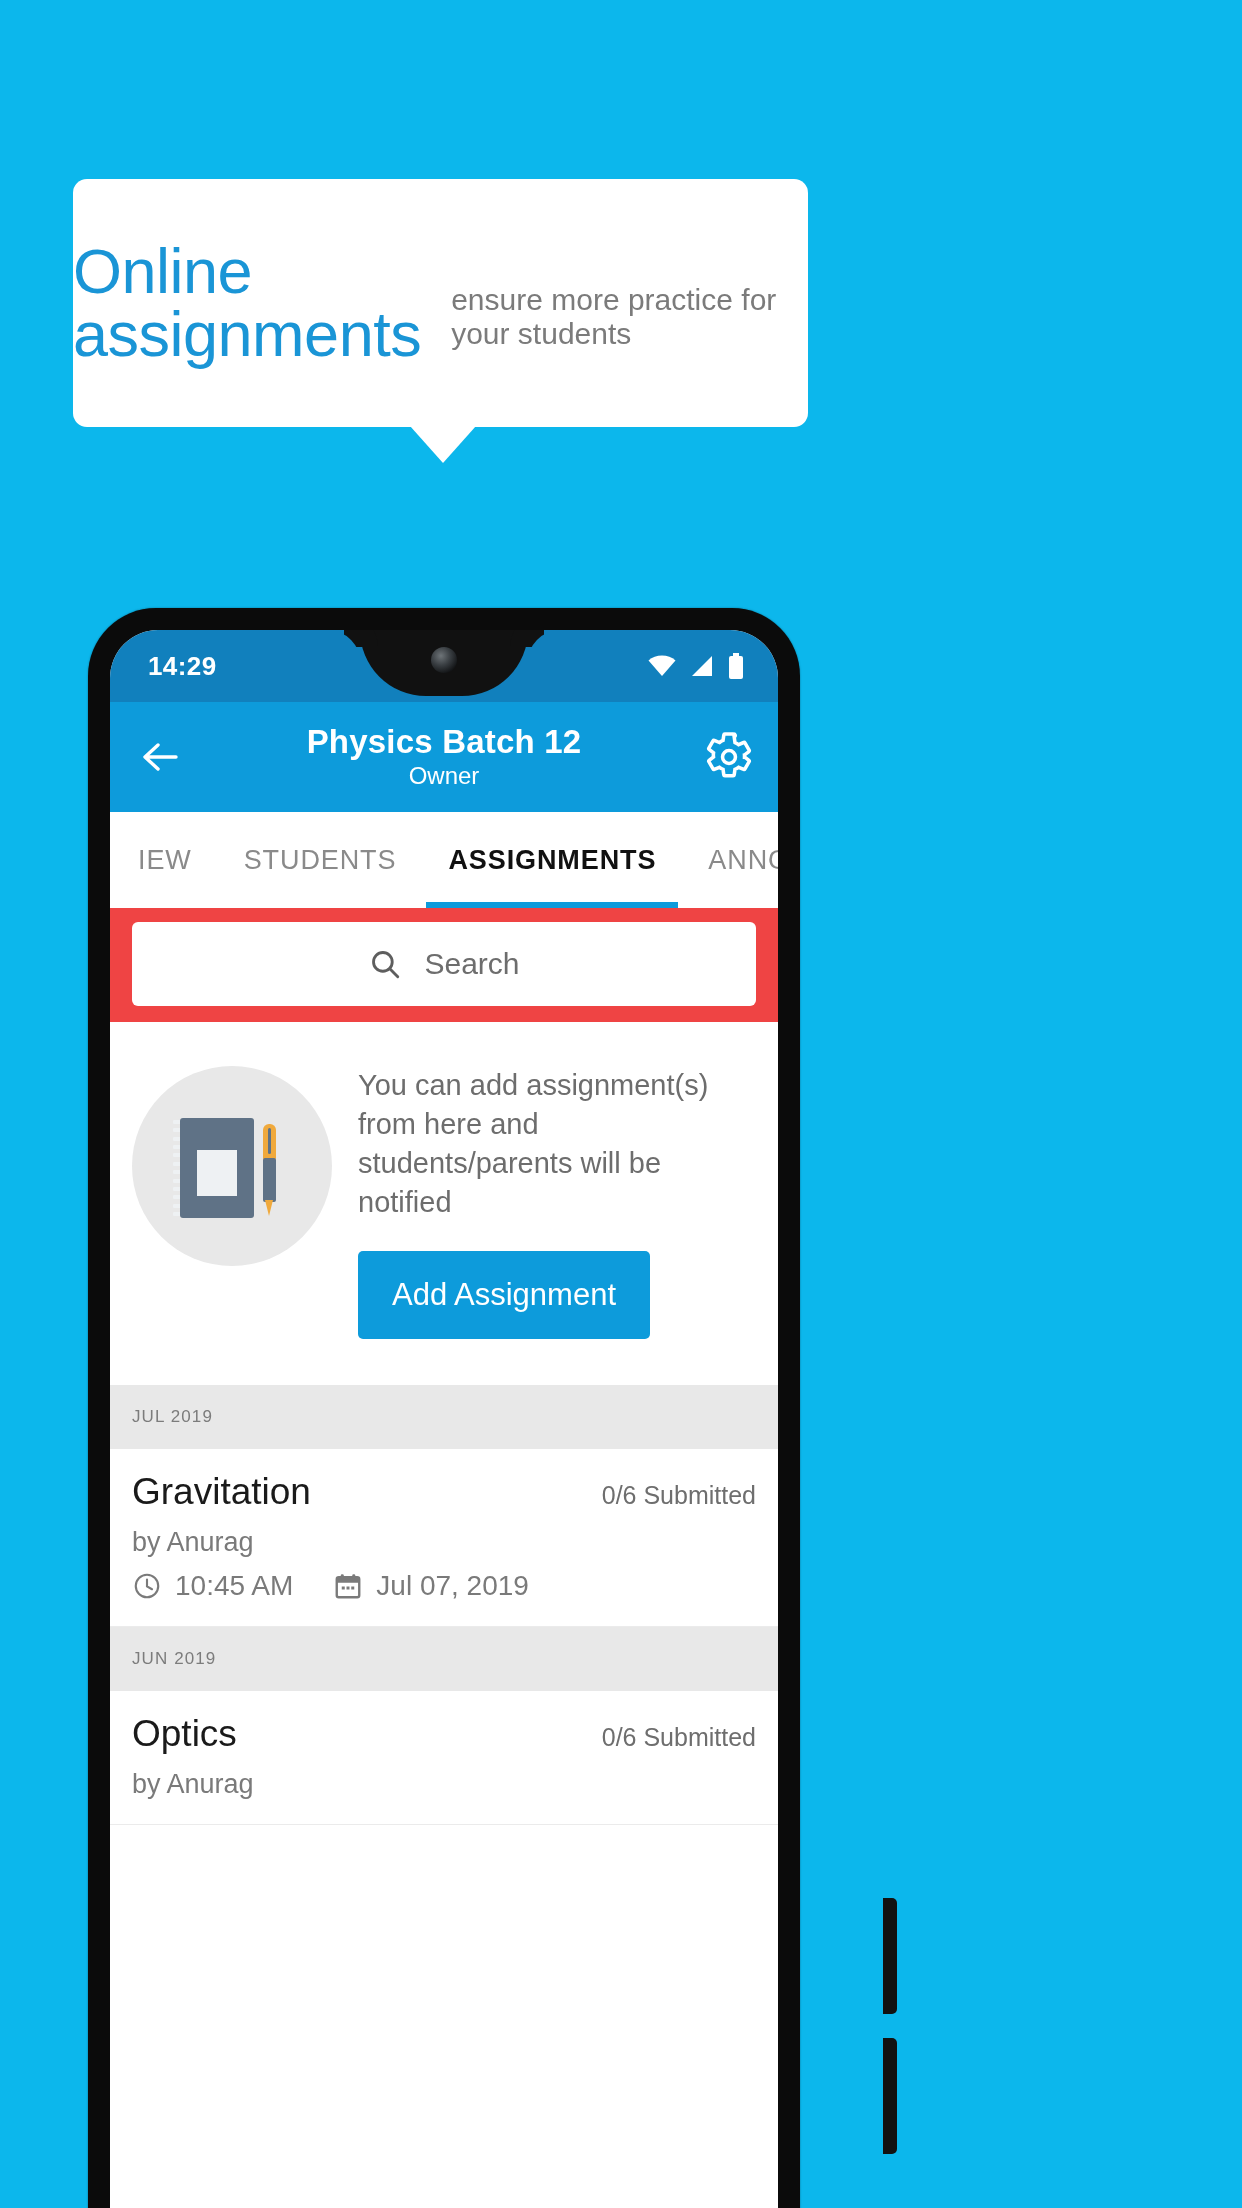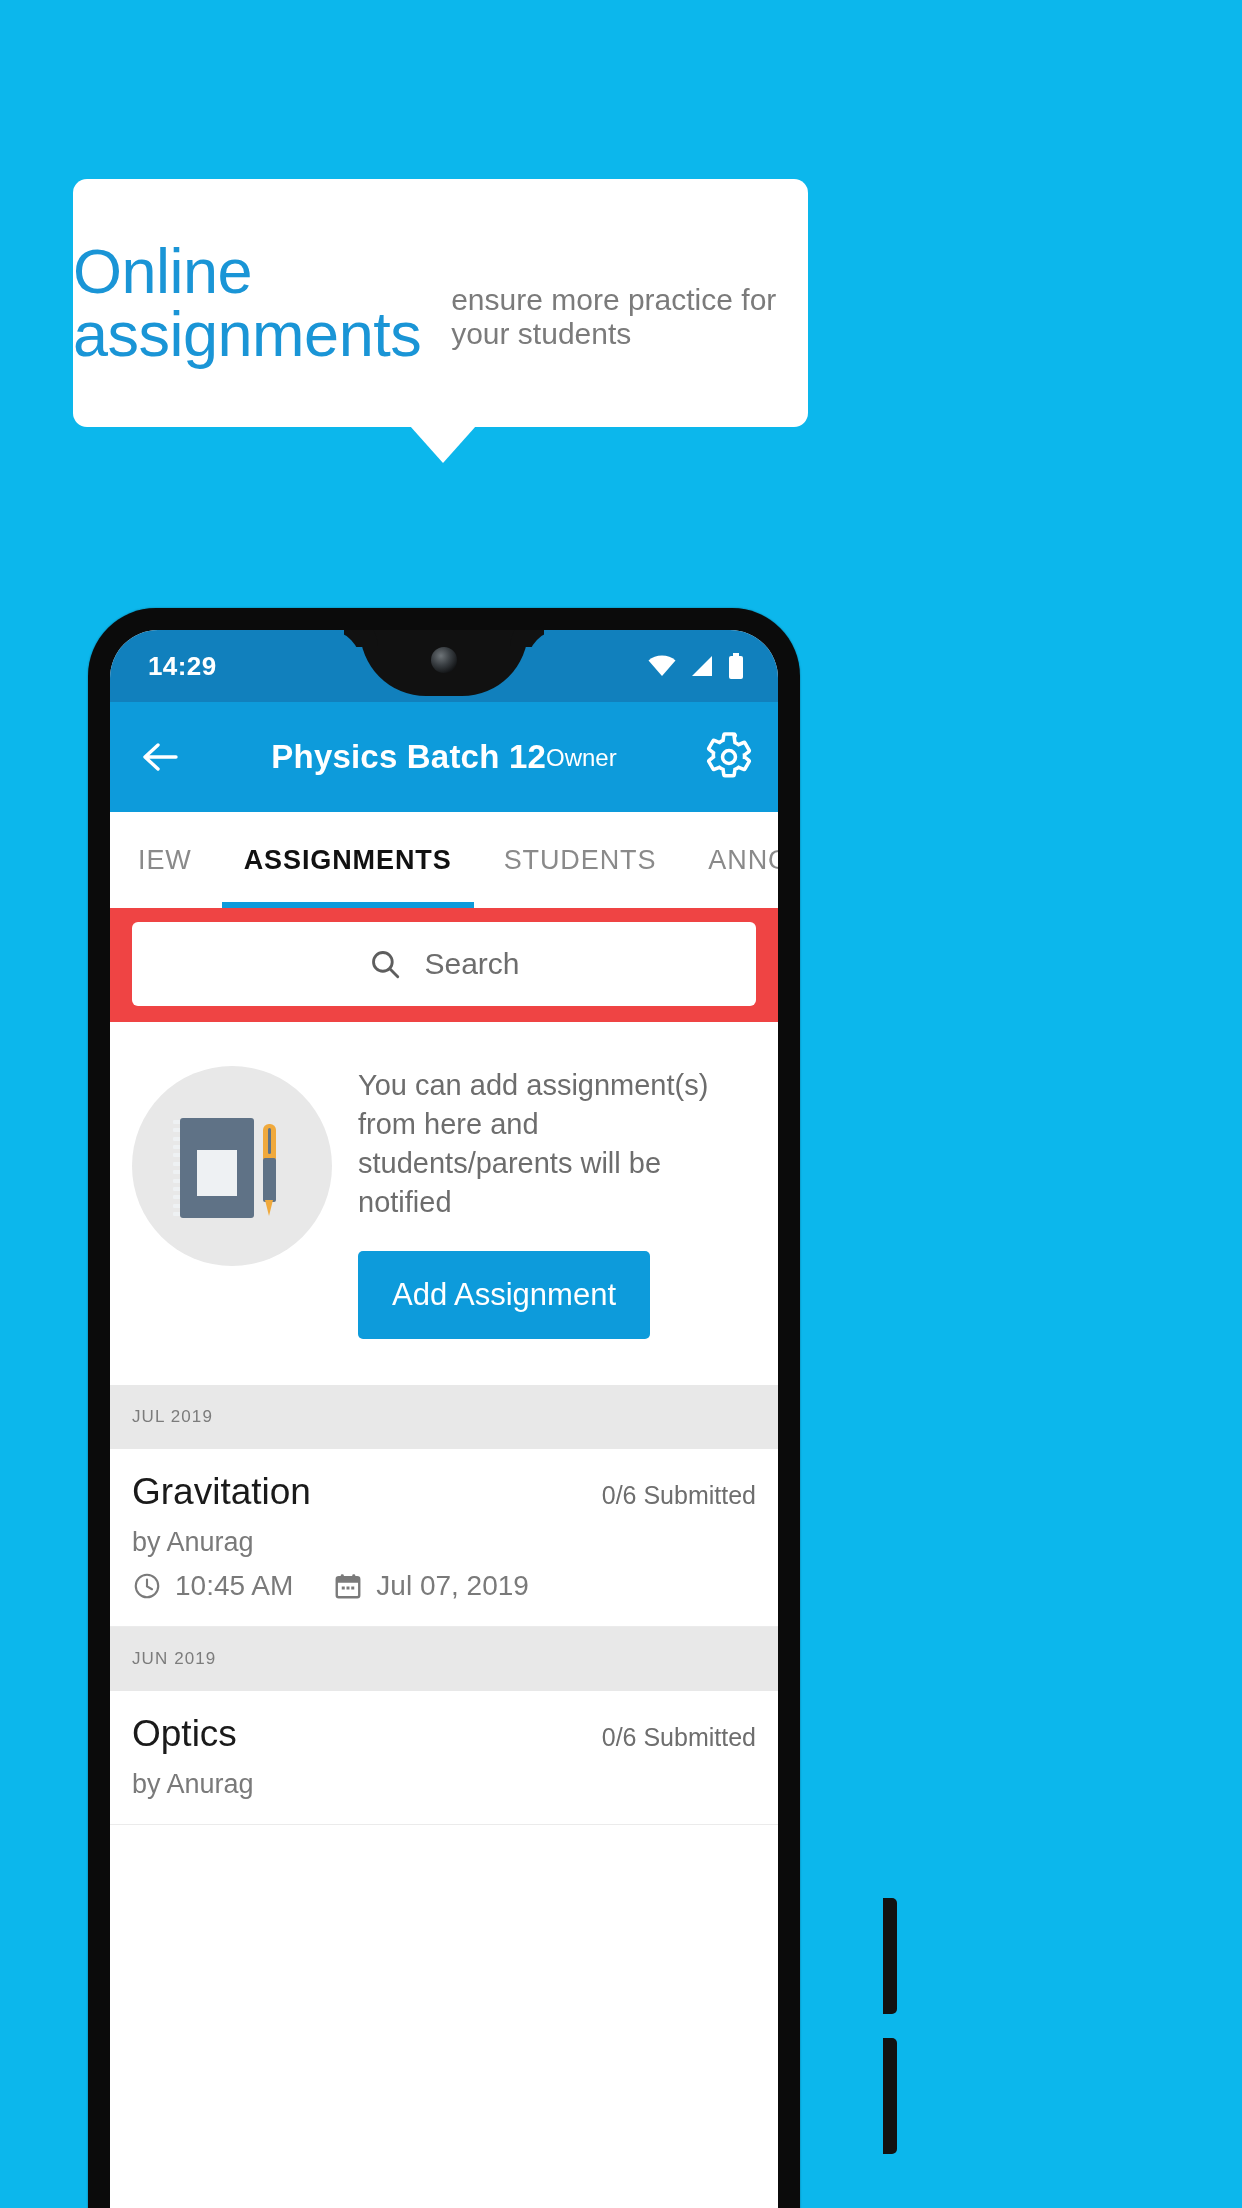--- a/index.html
+++ b/index.html
@@ -75,21 +75,21 @@
   .clock { color:#ffffff; font-size:26px; font-weight:700; margin-left:38px; letter-spacing:.4px; }
   .status-icons { position:absolute; right:34px; top:50%; transform:translateY(-50%); display:flex; align-items:center; gap:14px; }
 
   
   .appbar {
     height:110px; background:#0d9bdb; position:relative;
     display:flex; align-items:center; justify-content:center;
   }
   .back-arrow { position:absolute; left:26px; top:50%; transform:translateY(-50%); width:48px; height:48px; }
   .gear { position:absolute; right:24px; top:50%; transform:translateY(-50%); width:50px; height:50px; }
-  .appbar-titles { display:flex; flex-direction:row; align-items:center; }
+  .appbar-titles { display:flex; flex-direction:column; align-items:center; }
   .appbar-title { color:#ffffff; font-size:33px; font-weight:700; line-height:1.12; letter-spacing:.2px; }
   .appbar-sub { color:#ffffff; font-size:24px; font-weight:400; margin-top:2px; }
 
   
   .tabs {
     height:96px; background:#ffffff; display:flex; align-items:center;
     position:relative; overflow:hidden;
   }
   .tab {
     font-size:27px; color:#8a8a8a; letter-spacing:.9px;
@@ -204,22 +204,22 @@
       <span class="gear">
         <svg width="50" height="50" viewBox="0 0 24 24">
           <path fill="none" stroke="#fff" stroke-width="1.7" d="M19.43 12.98c.04-.32.07-.64.07-.98s-.03-.66-.07-.98l2.11-1.65a.5.5 0 0 0 .12-.64l-2-3.46a.5.5 0 0 0-.61-.22l-2.49 1a7.3 7.3 0 0 0-1.69-.98l-.38-2.65A.49.49 0 0 0 14 1h-4a.49.49 0 0 0-.49.42l-.38 2.65c-.61.25-1.17.58-1.69.98l-2.49-1a.5.5 0 0 0-.61.22l-2 3.46a.5.5 0 0 0 .12.64l2.11 1.65c-.04.32-.07.65-.07.98s.03.66.07.98l-2.11 1.65a.5.5 0 0 0-.12.64l2 3.46c.12.22.39.3.61.22l2.49-1c.52.4 1.08.73 1.69.98l.38 2.65c.04.24.25.42.49.42h4c.24 0 .45-.18.49-.42l.38-2.65c.61-.25 1.17-.58 1.69-.98l2.49 1c.22.08.49 0 .61-.22l2-3.46a.5.5 0 0 0-.12-.64l-2.11-1.65Z"></path>
           <circle cx="12" cy="12" r="3.1" fill="none" stroke="#fff" stroke-width="1.7"></circle>
         </svg>
       </span>
     </div>
 
     <div class="tabs">
       <div class="tab first">IEW</div>
+      <div class="tab">STUDENTS</div>
       <div class="tab active">ASSIGNMENTS</div>
-      <div class="tab">STUDENTS</div>
       <div class="tab">ANNOUNCEN</div>
     </div>
 
     <div class="search-wrap">
       <div class="search-box">
         <span>
           <svg width="34" height="34" viewBox="0 0 24 24">
               <circle cx="10.5" cy="10.5" r="6.6" fill="none" stroke="#5e5e5e" stroke-width="2"></circle>
               <line x1="15.4" y1="15.4" x2="21" y2="21" stroke="#5e5e5e" stroke-width="2" stroke-linecap="round"></line>
             </svg>

